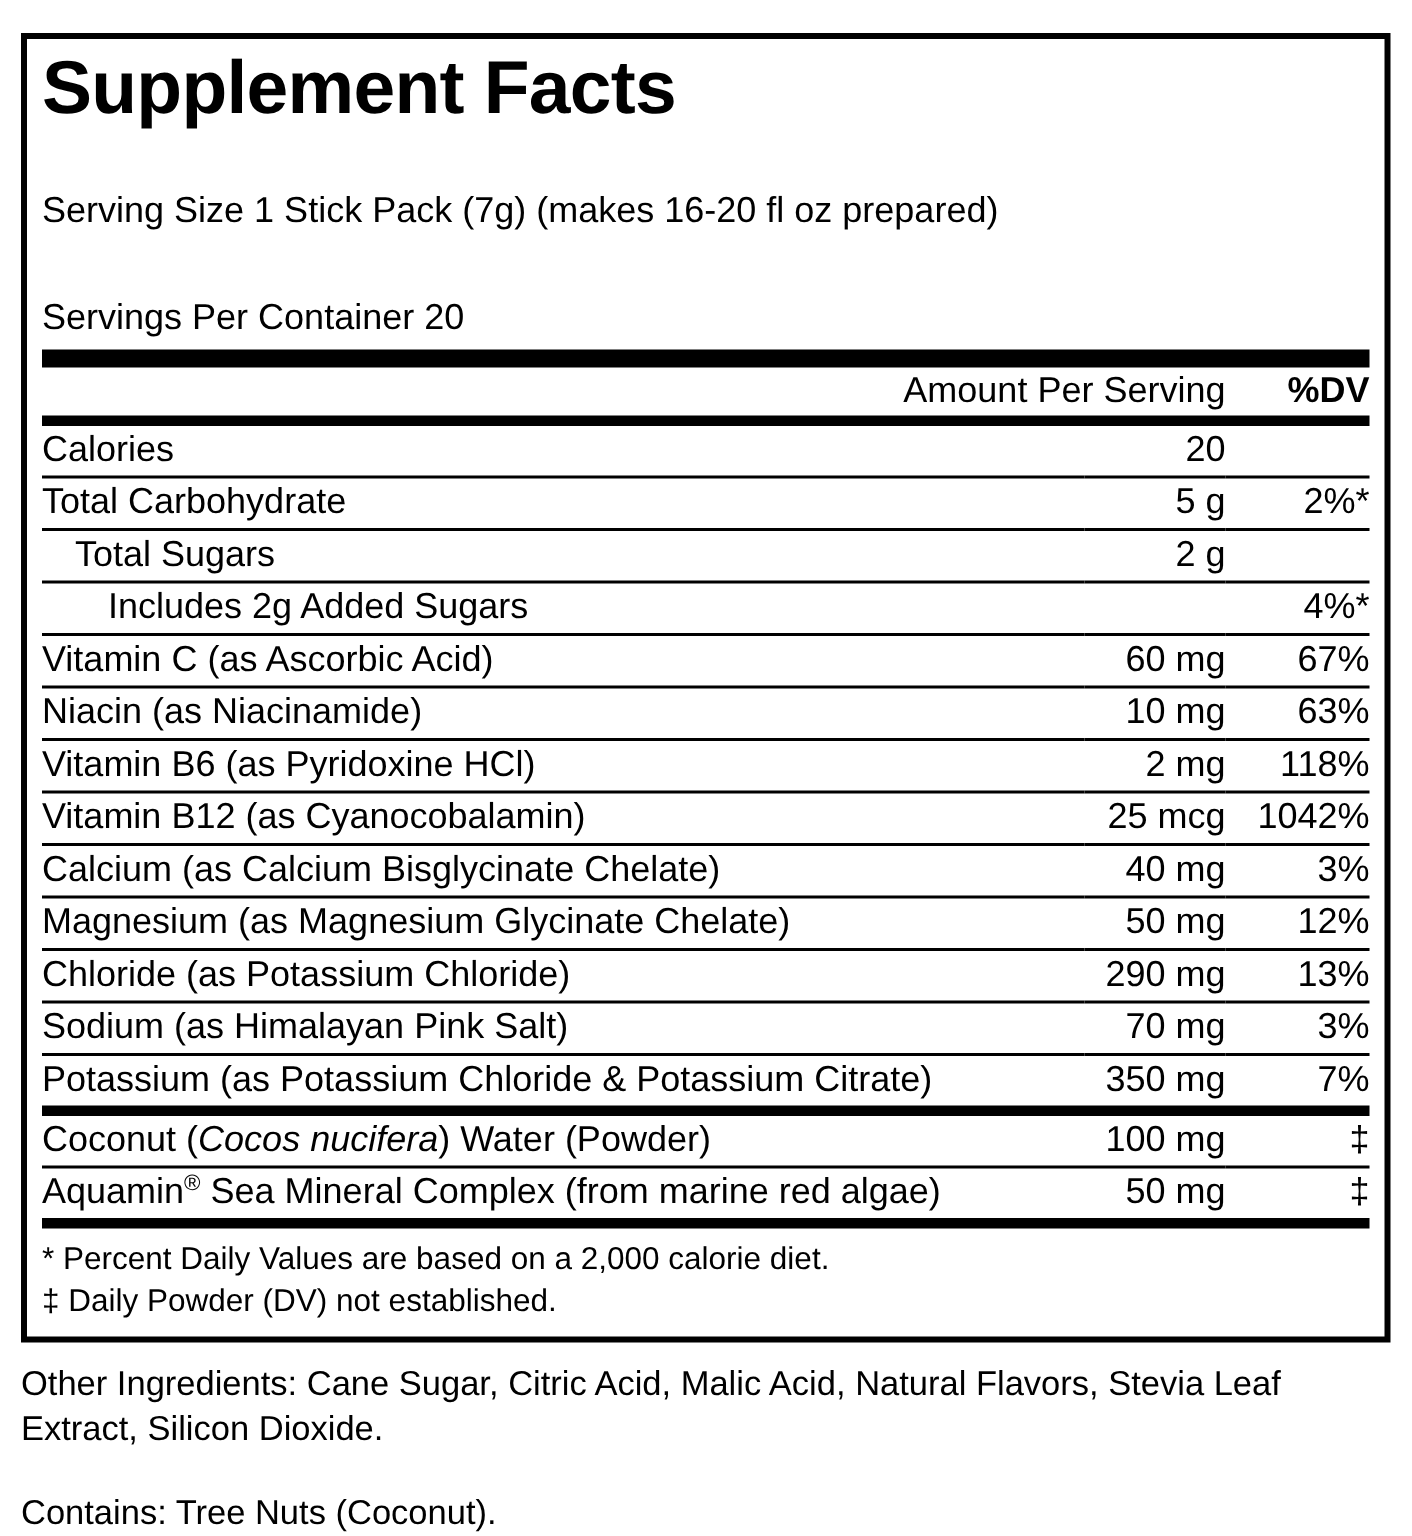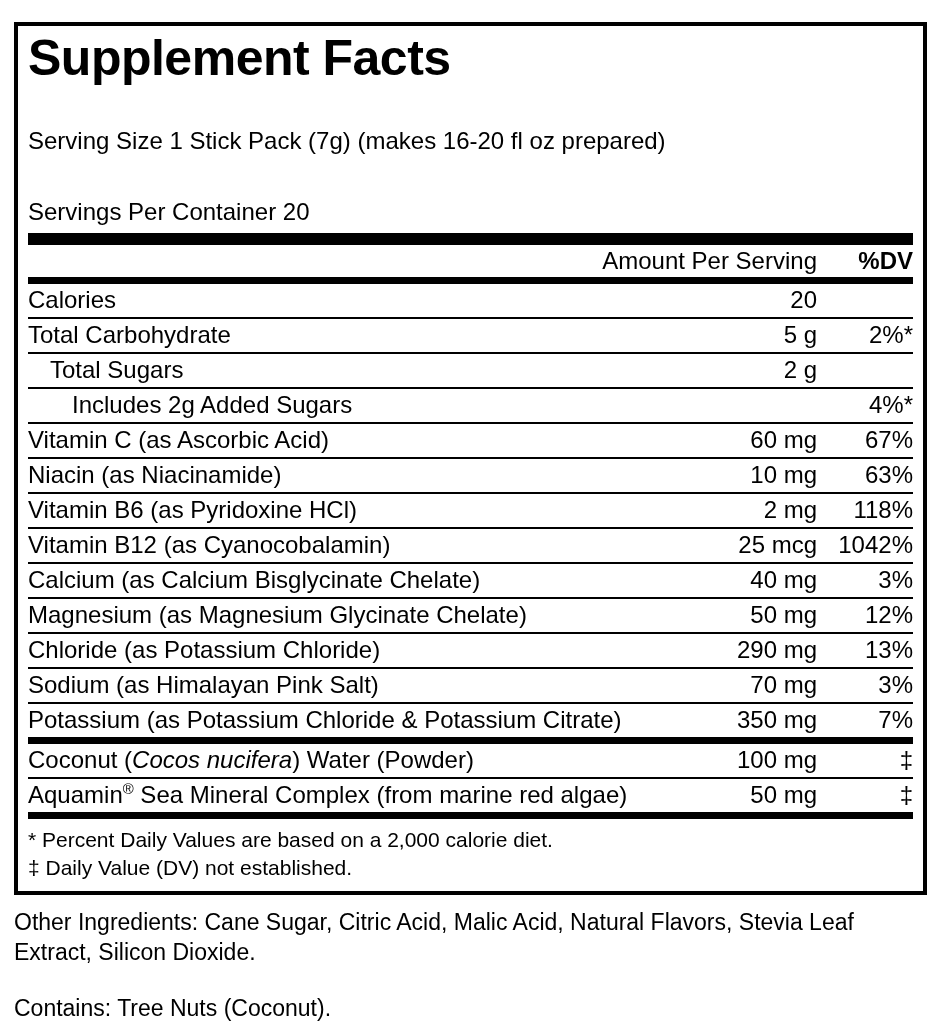--- a/index.html
+++ b/index.html
@@ -195,21 +195,21 @@
           <td class="amt">50 mg</td>
           <td class="dv">‡</td>
         </tr>
       </tbody>
     </table>
 
     <div class="rule-med"></div>
 
     <div class="footnotes">
       <div>* Percent Daily Values are based on a 2,000 calorie diet.</div>
-      <div>‡ Daily Value (DV) not established.</div>
+      <div>‡ Daily Powder (DV) not established.</div>
     </div>
 
   </div>
 
   <div class="other-ing">Other Ingredients: Cane Sugar, Citric Acid, Malic Acid, Natural Flavors, Stevia Leaf Extract, Silicon Dioxide.</div>
   <div class="contains">Contains: Tree Nuts (Coconut).</div>
 
 </div>
 
 </body></html>

